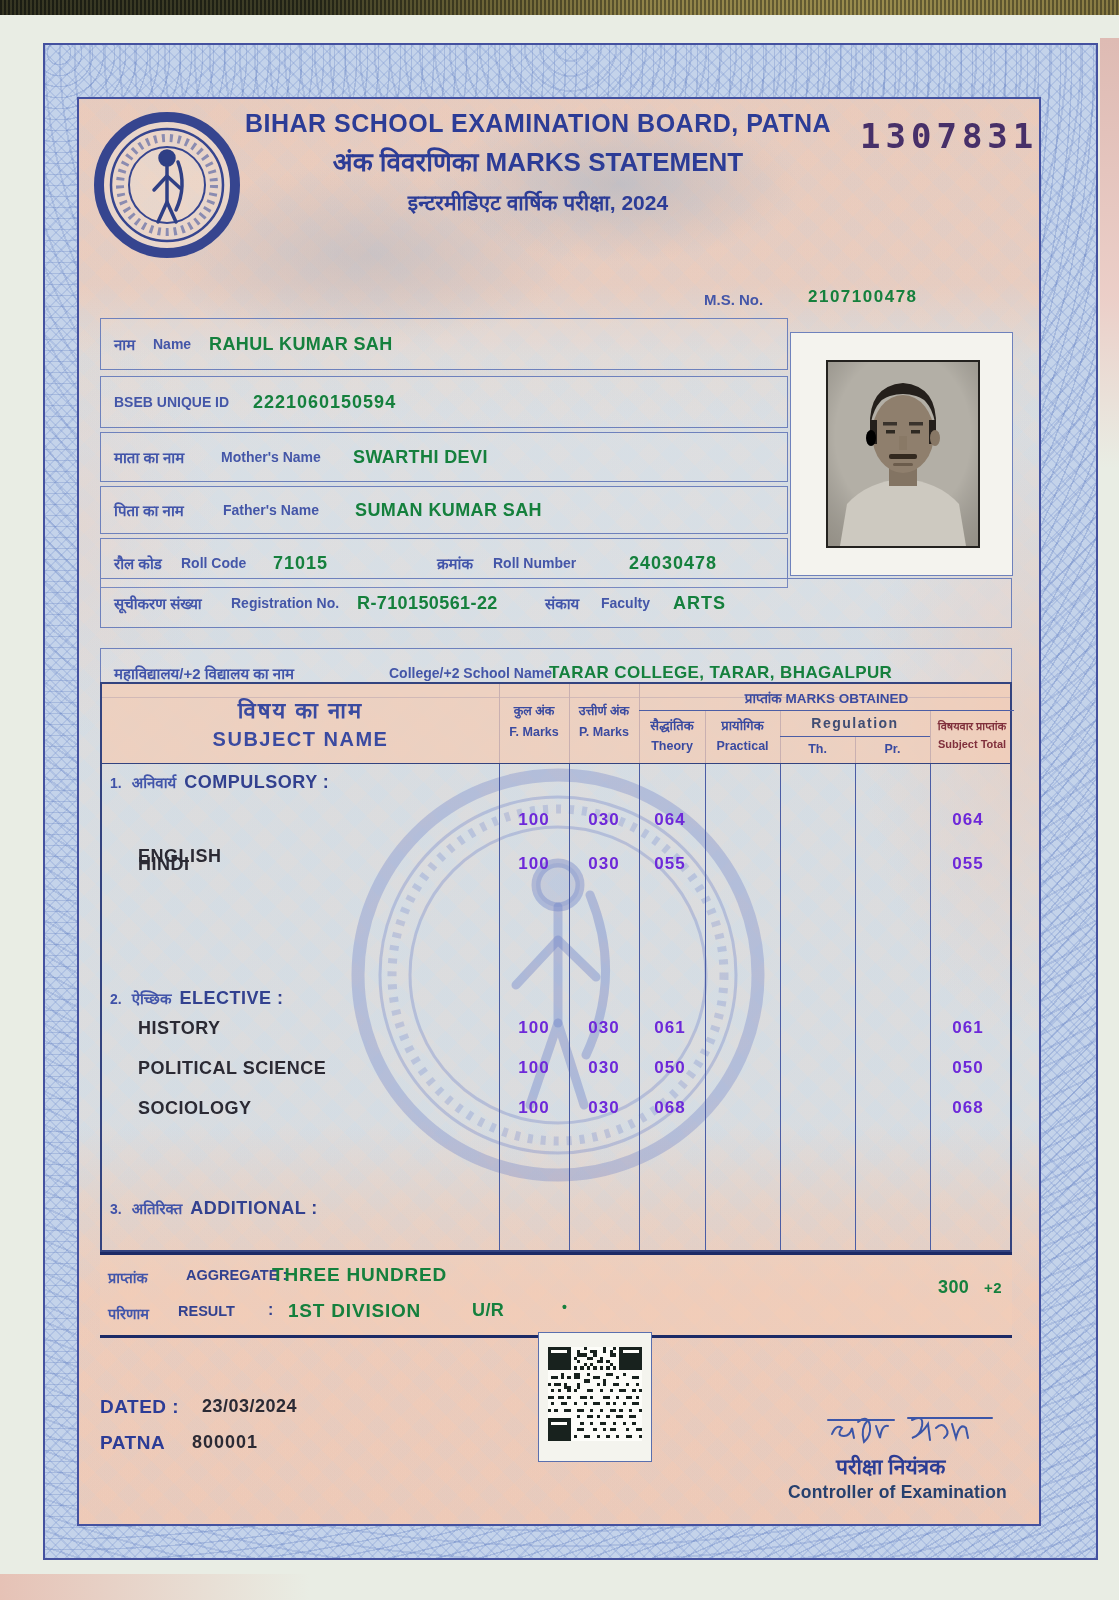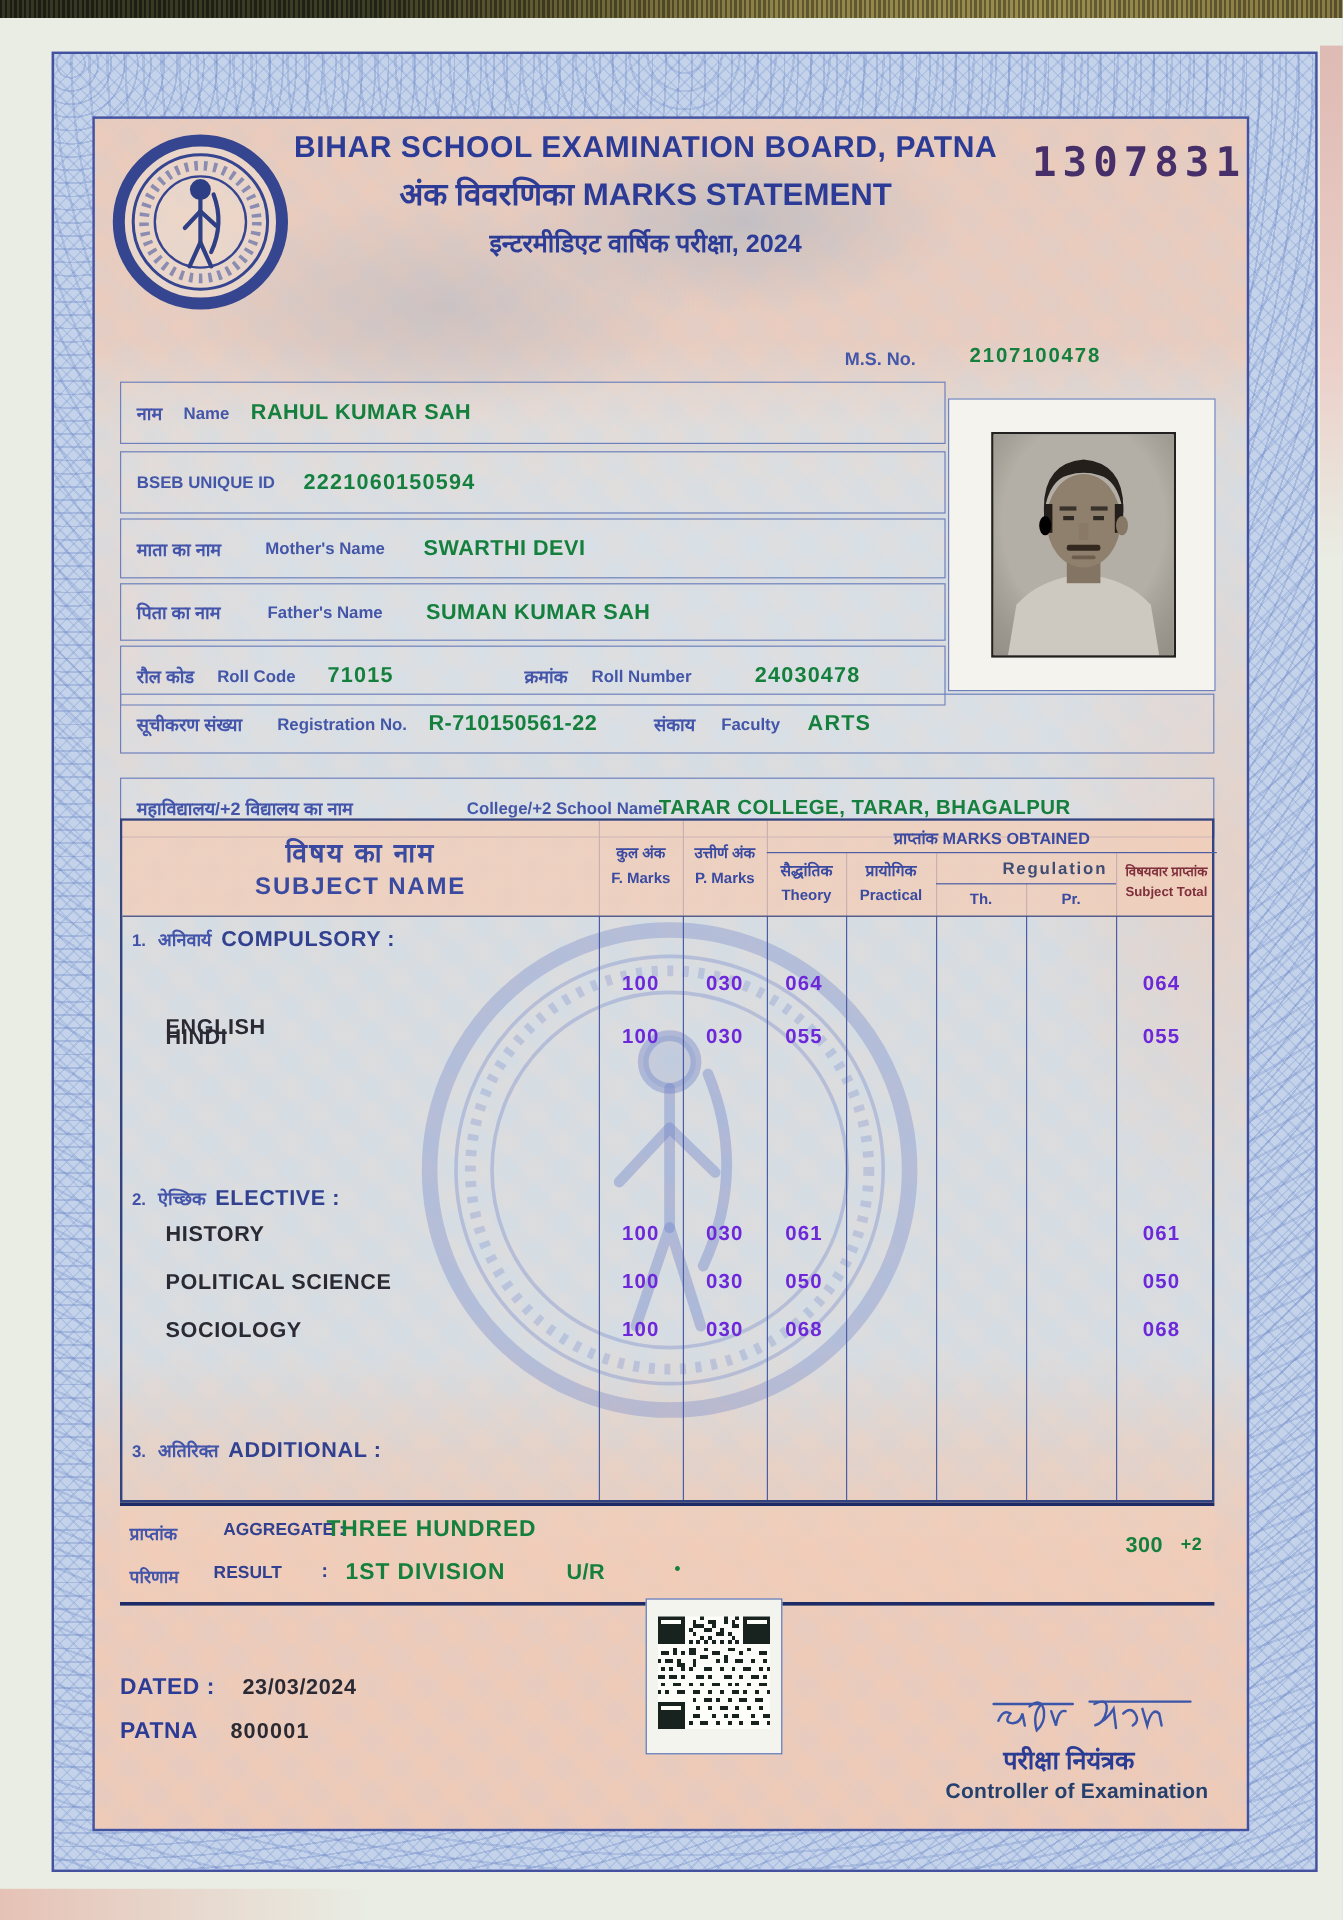--- a/index.html
+++ b/index.html
@@ -239,21 +239,21 @@
       <div class="thc" style="left:537px;top:5px;width:375px;font-size:13.5px;">प्राप्तांक MARKS OBTAINED</div>
       <div class="hl" style="left:537px;top:26px;width:375px;"></div>
       <div class="thc" style="left:537px;top:32px;width:66px;">
         <div style="font-size:13px;">सैद्धांतिक</div>
         <div style="font-size:12.5px;margin-top:5px;">Theory</div>
       </div>
       <div class="thc" style="left:603px;top:32px;width:75px;">
         <div style="font-size:13px;">प्रायोगिक</div>
         <div style="font-size:12.5px;margin-top:5px;">Practical</div>
       </div>
-      <div class="thc" style="left:678px;top:31px;width:150px;font-size:14px;letter-spacing:1.5px;color:#3f4c73;padding-left:24px;">Regulation</div>
+      <div class="thc" style="left:678px;top:31px;width:150px;font-size:14px;letter-spacing:1.5px;color:#3f4c73;">Regulation</div>
       <div class="hl" style="left:678px;top:52px;width:150px;"></div>
       <div class="thc" style="left:678px;top:58px;width:75px;font-size:12.5px;">Th.</div>
       <div class="thc" style="left:753px;top:58px;width:75px;font-size:12.5px;">Pr.</div>
       <div class="thc" style="left:828px;top:34px;width:84px;color:#80303c;">
         <div style="font-size:11px;">विषयवार प्राप्तांक</div>
         <div style="font-size:11px;margin-top:5px;">Subject Total</div>
       </div>
     </div>
 
     <div class="secline" style="top:88px;">

